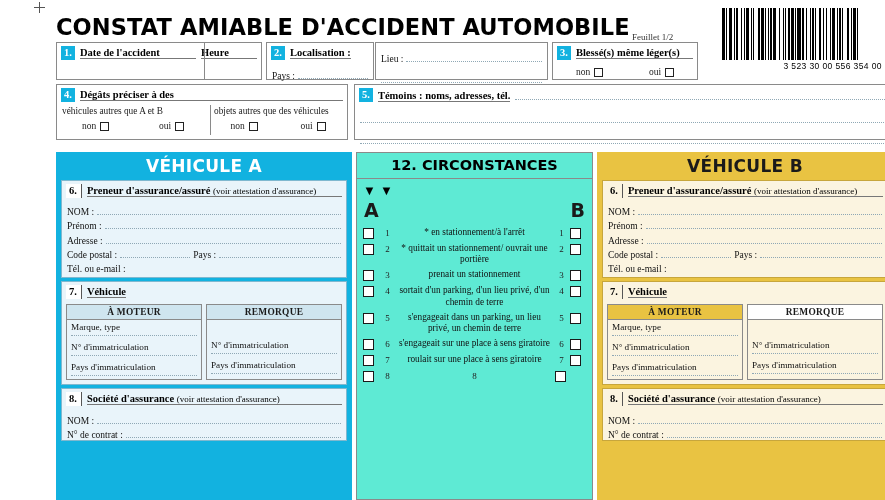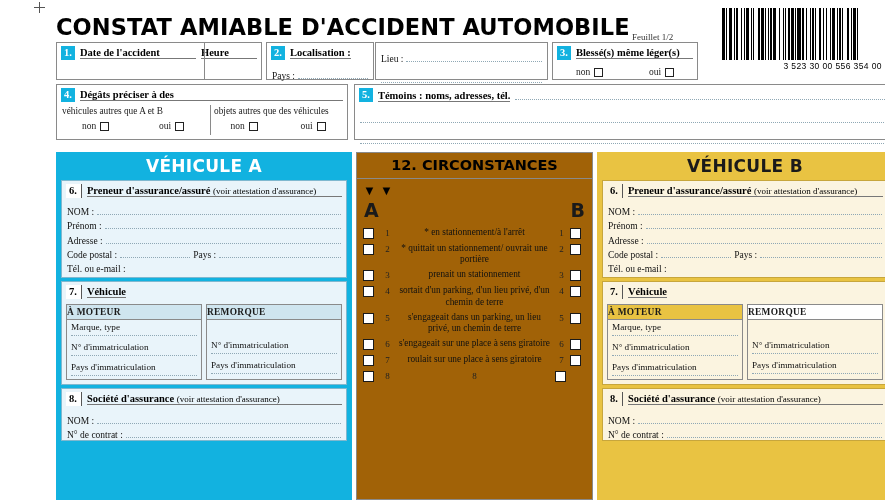--- a/index.html
+++ b/index.html
@@ -97,21 +97,21 @@
     font-family: "DejaVu Sans", sans-serif; letter-spacing: .3px;
     padding: 3px 0 4px 0;
   }
   #colA { position: absolute; left: 24px; top: 152px; width: 296px; height: 348px;
           background: #12b2e0; border: 1px solid #12b2e0; }
   #colA .colhead { color: #ffffff; }
   #colB { position: absolute; left: 565px; top: 152px; width: 296px; height: 348px;
           background: #e9c342; border: 1px solid #e9c342; }
   #colB .colhead { color: #1a1a1a; }
   #colC { position: absolute; left: 324px; top: 152px; width: 237px; height: 348px;
-          background: #a16207; border: 1px solid #8a8a8a; }
+          background: #5eead4; border: 1px solid #8a8a8a; }
 
   .innerA { background: #e9f4fa; border: 1px solid #7fb8cf; margin: 0 4px; }
   .innerB { background: #fbf4e0; border: 1px solid #c7a63c; margin: 0 4px; }
 
   
   .circ-title {
     text-align: center; font-weight: bold; font-size: 14.5px;
     font-family: "DejaVu Sans", sans-serif; padding: 4px 0 5px 0;
     border-bottom: 1px solid #8a8a8a; color: #000;
   }
@@ -142,21 +142,21 @@
   }
   .circ-item .txt {
     font-size: 9.3px; line-height: 11.2px; text-align: center;
     font-family: "Liberation Serif", serif; color: #111; padding: 0 2px;
   }
 
   
   .vtab { display: flex; gap: 4px; padding: 3px 4px 4px 4px; }
   .vcell { flex: 1; border: 1px solid #8a8a8a; background: #fff; }
   .vhead {
-    font-weight: bold; font-size: 9.4px; letter-spacing: .3px;
+    text-align: center; font-weight: bold; font-size: 9.4px; letter-spacing: .3px;
     font-family: "Liberation Serif", serif; padding: 2px 0; border-bottom: 1px solid #8a8a8a;
   }
   .vheadA { background: #cfe5ef; }
   .vheadB { background: #e9c342; }
   .vheadPlain { background: #ffffff; }
   .vline {
     font-size: 9.2px; font-family: "Liberation Serif", serif; padding: 2px 4px 0 4px;
     color: #111;
   }
   .vdot { border-bottom: 1px dotted #8fa8b5; margin: 3px 4px 0 4px; height: 0; }

